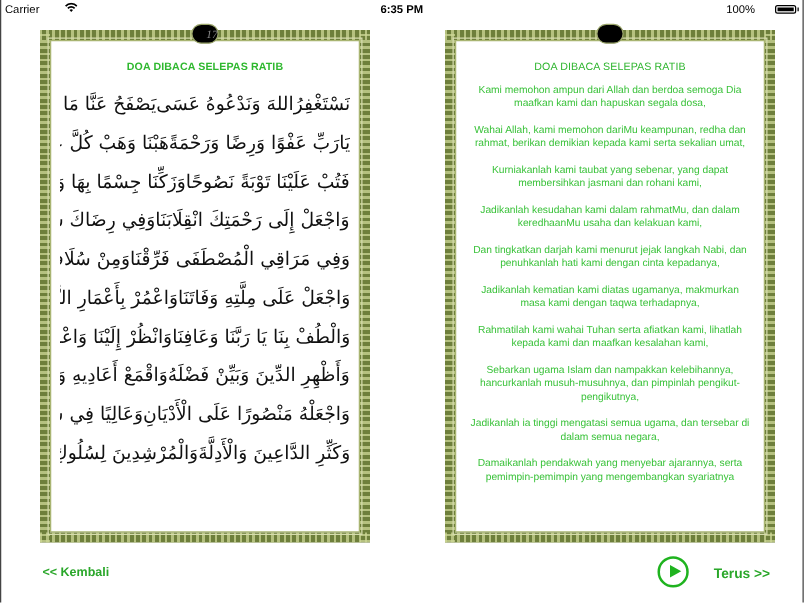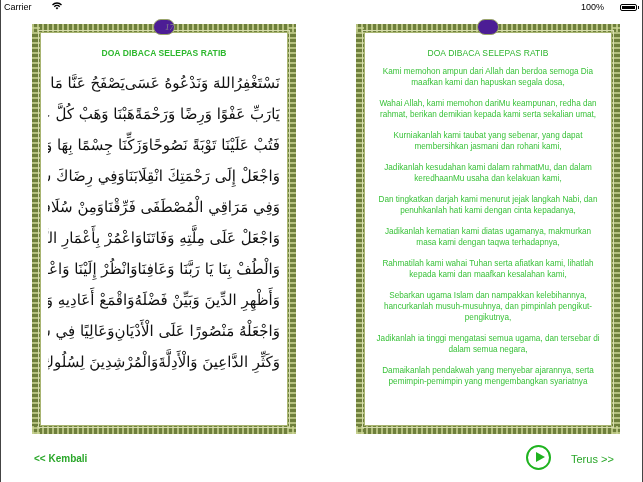--- a/index.html
+++ b/index.html
@@ -33,21 +33,21 @@
     box-sizing:border-box;
   }
   .page-frame::after {
     content:""; position:absolute; inset:-2px; border:1px solid #d6dcae; pointer-events:none;
   }
   #left-page { left:32px; }
   #right-page { left:356px; }
 
   .page-badge {
     position:absolute; top:-13px; left:50%; transform:translateX(-50%);
-    width:20px; height:14px; background:#4c1d95; border:1px solid #9aa56a; border-radius:8px;
+    width:20px; height:14px; background:#000000; border:1px solid #9aa56a; border-radius:8px;
     font-family:"Liberation Serif", serif; font-style:italic; font-size:9px; color:#888;
     text-align:right; line-height:14px; z-index:2;
   }
 
   .page-title {
     text-align:center; color:#2fb52f; font-size:8.5px; margin-top:16px; letter-spacing:0.1px;
   }
   #left-page .page-title { font-weight:bold; color:#2fb82f; }
 
   .arabic-block {
@@ -60,21 +60,21 @@
   .translation {
     margin:8px 10px 0 10px; text-align:center; color:#3ac23a; font-size:8.2px; line-height:11px;
     height:340px; overflow:hidden;
   }
   .translation p { margin:0 0 10px 0; }
 
   .nav-back {
     position:absolute; left:34px; top:453px; color:#2aa72a; font-size:10px; font-weight:bold; cursor:pointer;
   }
   .nav-next {
-    position:absolute; left:571px; top:453px; color:#2aa72a; font-size:11px; font-weight:normal; cursor:pointer;
+    position:absolute; left:571px; top:453px; color:#2aa72a; font-size:11px; font-weight:bold; cursor:pointer;
   }
   .play-button {
     position:absolute; left:526px; top:445px; width:25px; height:25px; box-sizing:border-box;
     border:2.5px solid #1fb31f; border-radius:50%; cursor:pointer;
   }
   .play-button::after {
     content:""; position:absolute; left:8px; top:5px;
     border-left:9px solid #1fb31f; border-top:5.5px solid transparent; border-bottom:5.5px solid transparent;
   }
   .right-edge { position:absolute; right:0; top:0; width:1px; height:482px; background:#444; }
@@ -90,20 +90,21 @@
   <div class="carrier">
     <span>Carrier</span>
     <span>
       <svg width="10" height="8" viewBox="0 0 10 8">
           <path d="M5 7.5 L3.6 6 A2 2 0 0 1 6.4 6 Z" fill="#000"></path>
           <path d="M1.8 4.2 A4.5 4.5 0 0 1 8.2 4.2 L7.2 5.2 A3 3 0 0 0 2.8 5.2 Z" fill="#000"></path>
           <path d="M0 2.4 A7 7 0 0 1 10 2.4 L9 3.4 A5.5 5.5 0 0 0 1 3.4 Z" fill="#000"></path>
         </svg>
     </span>
   </div>
+  <div class="time">6:35 PM</div>
   <div class="battery-wrap">
     <span>100%</span>
     <div class="battery">
         <div class="fill"></div>
       </div>
   </div>
 </div>
 
 <div class="page-frame" id="left-page">
   <div class="page-badge">17</div>

